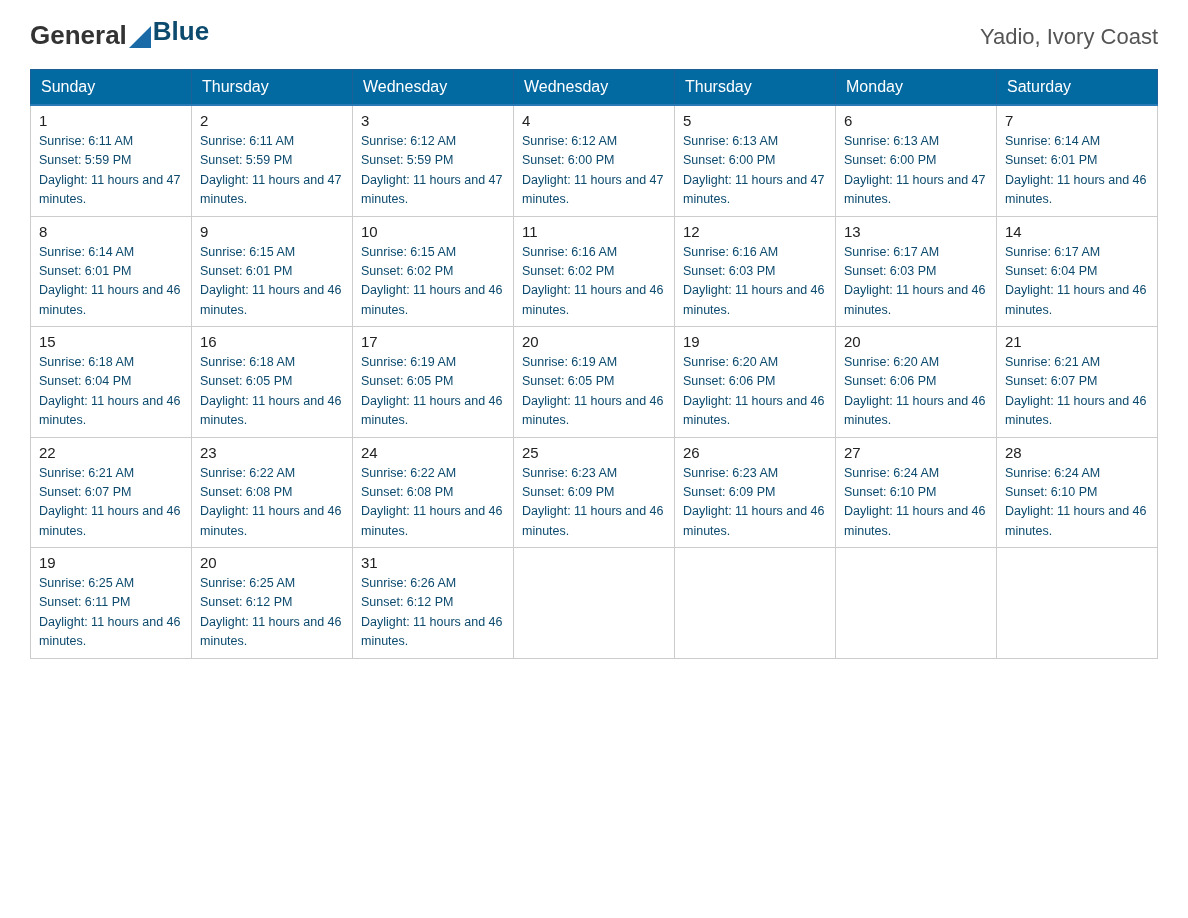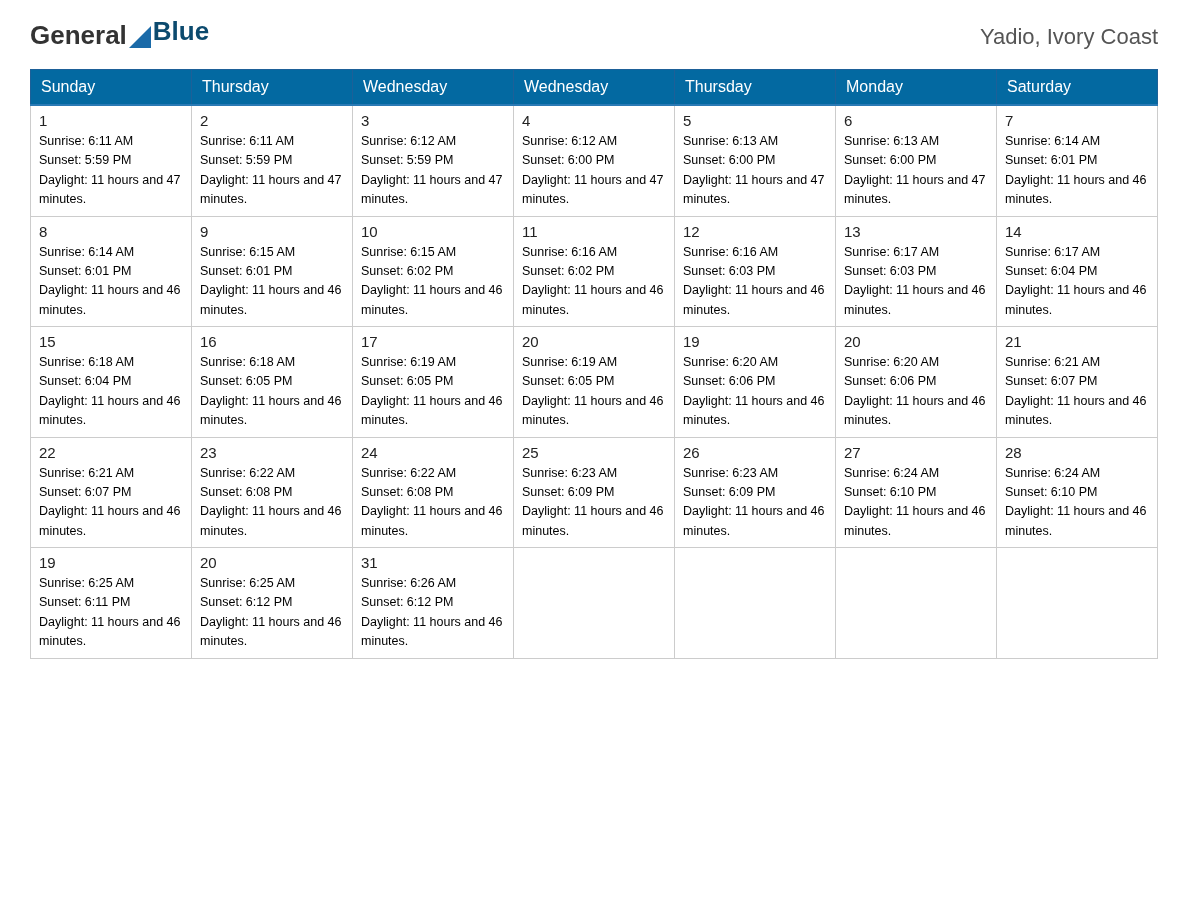--- a/index.html
+++ b/index.html
@@ -73,21 +73,21 @@
     }
     .day-number {
       font-size: 15px;
       font-weight: normal;
       color: #222;
       display: block;
       margin-bottom: 3px;
     }
     .day-info {
       font-size: 12.5px;
-      color: #000000;
+      color: #0c4a6e;
       line-height: 1.55;
     }
     .empty-cell {
       background: #fff;
     }
     .logo-wrapper {
       display: flex;
       align-items: flex-start;
     }
     .logo-row {

